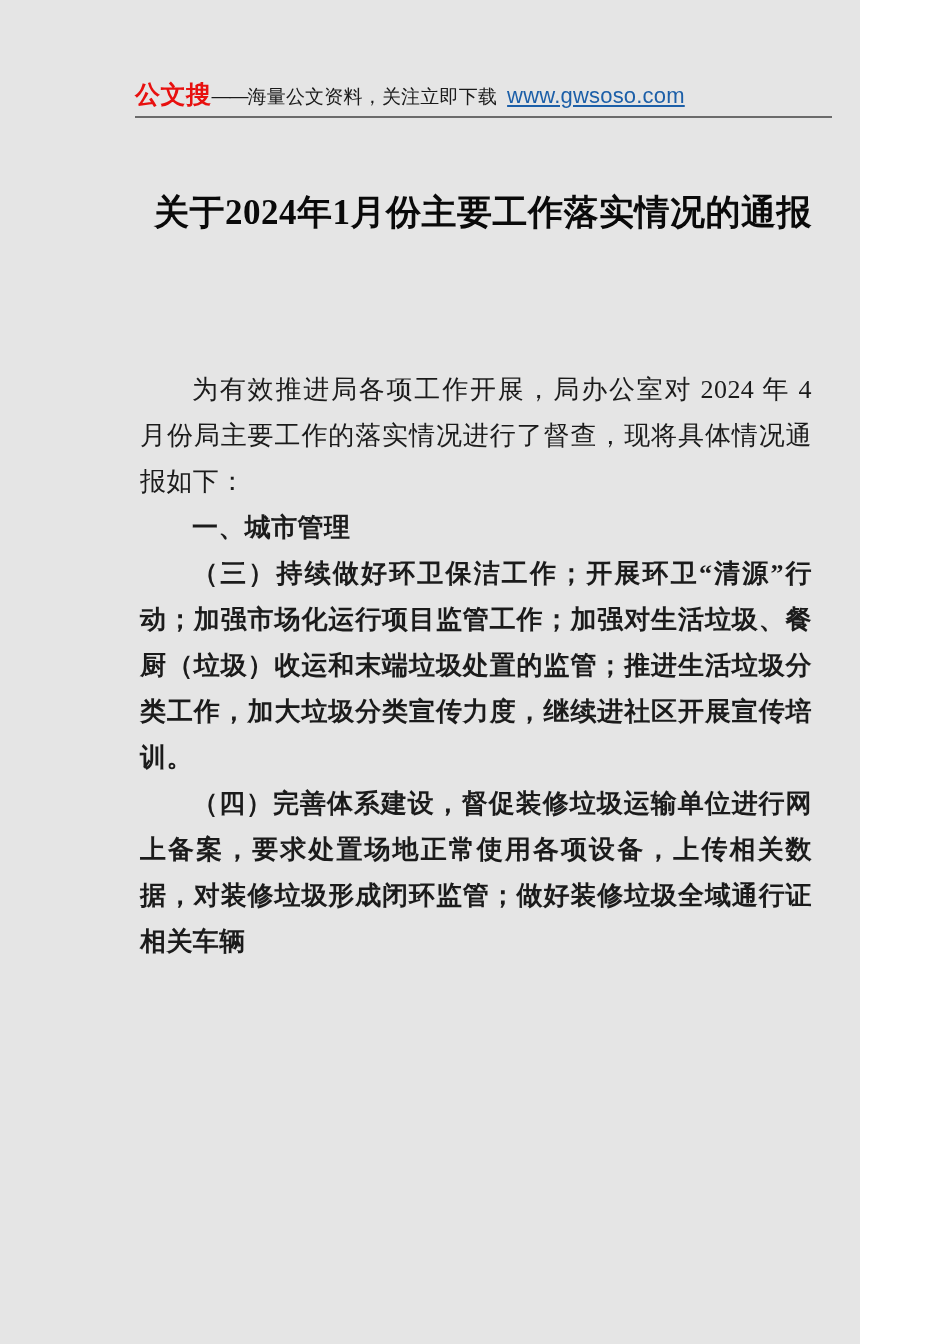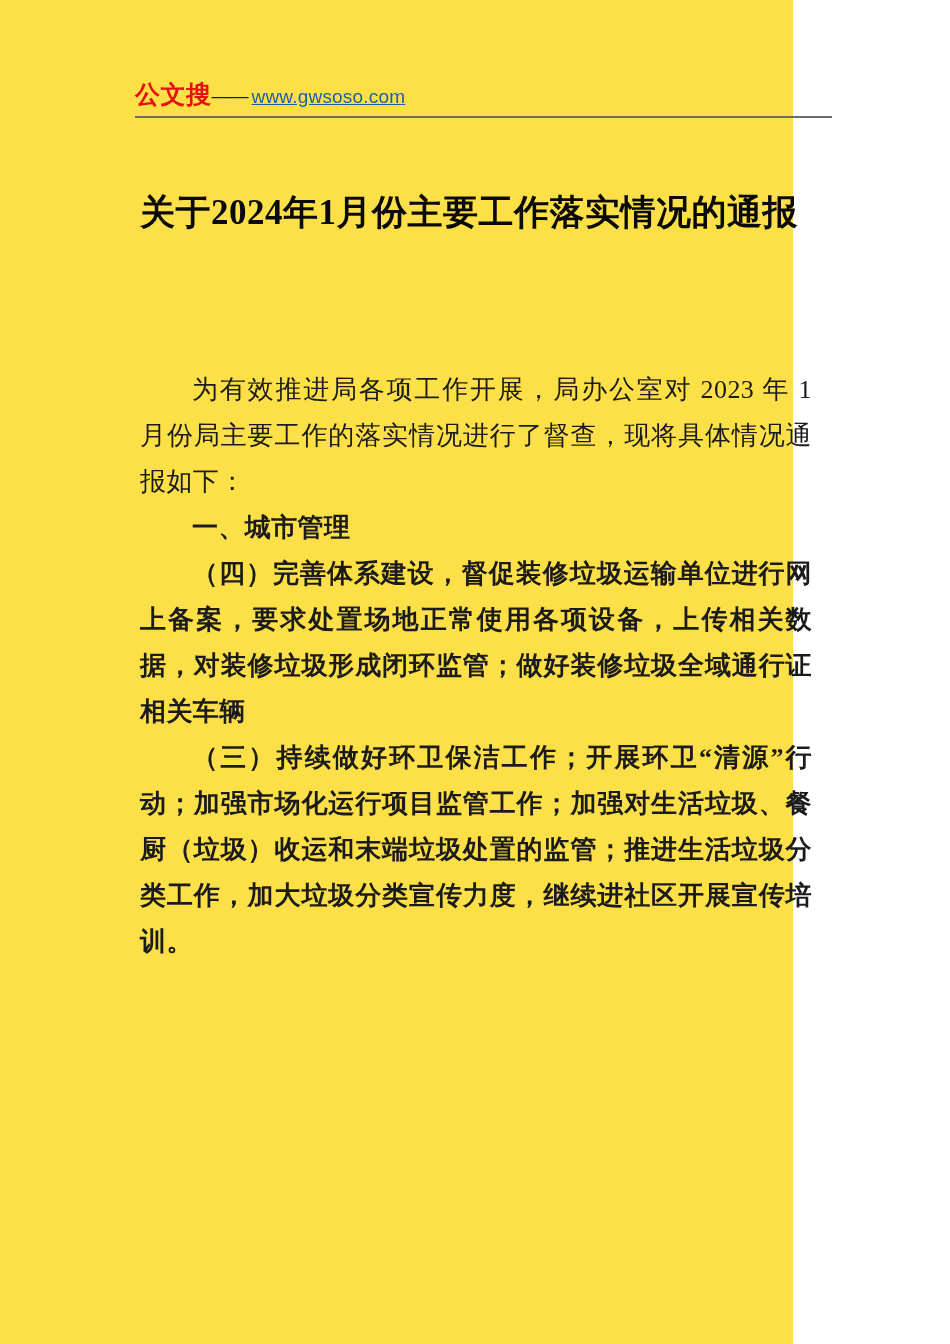--- a/index.html
+++ b/index.html
@@ -10,23 +10,23 @@
     width: 950px;
     height: 1344px;
     background: #ffffff;
     font-family: "Liberation Serif", "DejaVu Serif", serif;
     overflow: hidden;
     position: relative;
   }
 
   .page {
     position: relative;
-    width: 793px;
+    width: 860px;
     height: 1344px;
-    background: #fde047;
+    background: #e5e5e5;
     box-sizing: border-box;
   }
 
   
   .watermark-header {
     position: absolute;
     left: 135px;
     top: 78px;
     width: 695px;
     height: 40px;
@@ -49,41 +49,41 @@
     position: relative;
     top: -1px;
   }
   .wm-tagline {
     color: #1a1a1a;
     font-size: 19px;
     letter-spacing: 0.2px;
   }
   .wm-url {
     color: #1c5fa8;
-    font-size: 19px;
+    font-size: 22px;
     text-decoration: underline;
-    margin-left: 4px;
+    margin-left: 10px;
     letter-spacing: 0.2px;
   }
   .header-rule {
     position: absolute;
     left: 135px;
     top: 116px;
     width: 697px;
     height: 0;
     border-top: 2px solid #6b6b6b;
   }
 
   
   .doc-title {
     position: absolute;
     left: 140px;
     top: 186px;
     width: 672px;
-    text-align: left;
+    text-align: right;
     font-family: "Liberation Serif", "DejaVu Serif", serif;
     font-weight: bold;
     font-size: 35px;
     line-height: 54px;
     color: #0a0a0a;
     letter-spacing: 0.5px;
   }
 
   
   .doc-body {
@@ -109,26 +109,27 @@
   }
 </style>
 </head>
 <body>
 
 <div class="page">
 
   <div class="watermark-header">
     <span class="wm-brand">公文搜</span>
       <span class="wm-dash">——</span>
+      <span class="wm-tagline">海量公文资料，关注立即下载</span>
       <a class="wm-url" href="#">www.gwsoso.com</a>
   </div>
   <div class="header-rule"></div>
 
   <div class="doc-title">关于2024年1月份主要工作落实情况的通报</div>
 
   <div class="doc-body">
-    <p class="para">为有效推进局各项工作开展，局办公室对 2023 年 1 月份局主要工作的落实情况进行了督查，现将具体情况通报如下：</p>
+    <p class="para">为有效推进局各项工作开展，局办公室对 2024 年 4 月份局主要工作的落实情况进行了督查，现将具体情况通报如下：</p>
     <p class="para">一、城市管理</p>
+    <p class="para">（三）持续做好环卫保洁工作；开展环卫“清源”行动；加强市场化运行项目监管工作；加强对生活垃圾、餐厨（垃圾）收运和末端垃圾处置的监管；推进生活垃圾分类工作，加大垃圾分类宣传力度，继续进社区开展宣传培训。</p>
     <p class="para">（四）完善体系建设，督促装修垃圾运输单位进行网上备案，要求处置场地正常使用各项设备，上传相关数据，对装修垃圾形成闭环监管；做好装修垃圾全域通行证相关车辆</p>
-    <p class="para">（三）持续做好环卫保洁工作；开展环卫“清源”行动；加强市场化运行项目监管工作；加强对生活垃圾、餐厨（垃圾）收运和末端垃圾处置的监管；推进生活垃圾分类工作，加大垃圾分类宣传力度，继续进社区开展宣传培训。</p>
   </div>
 
 </div>
 
 </body></html>

